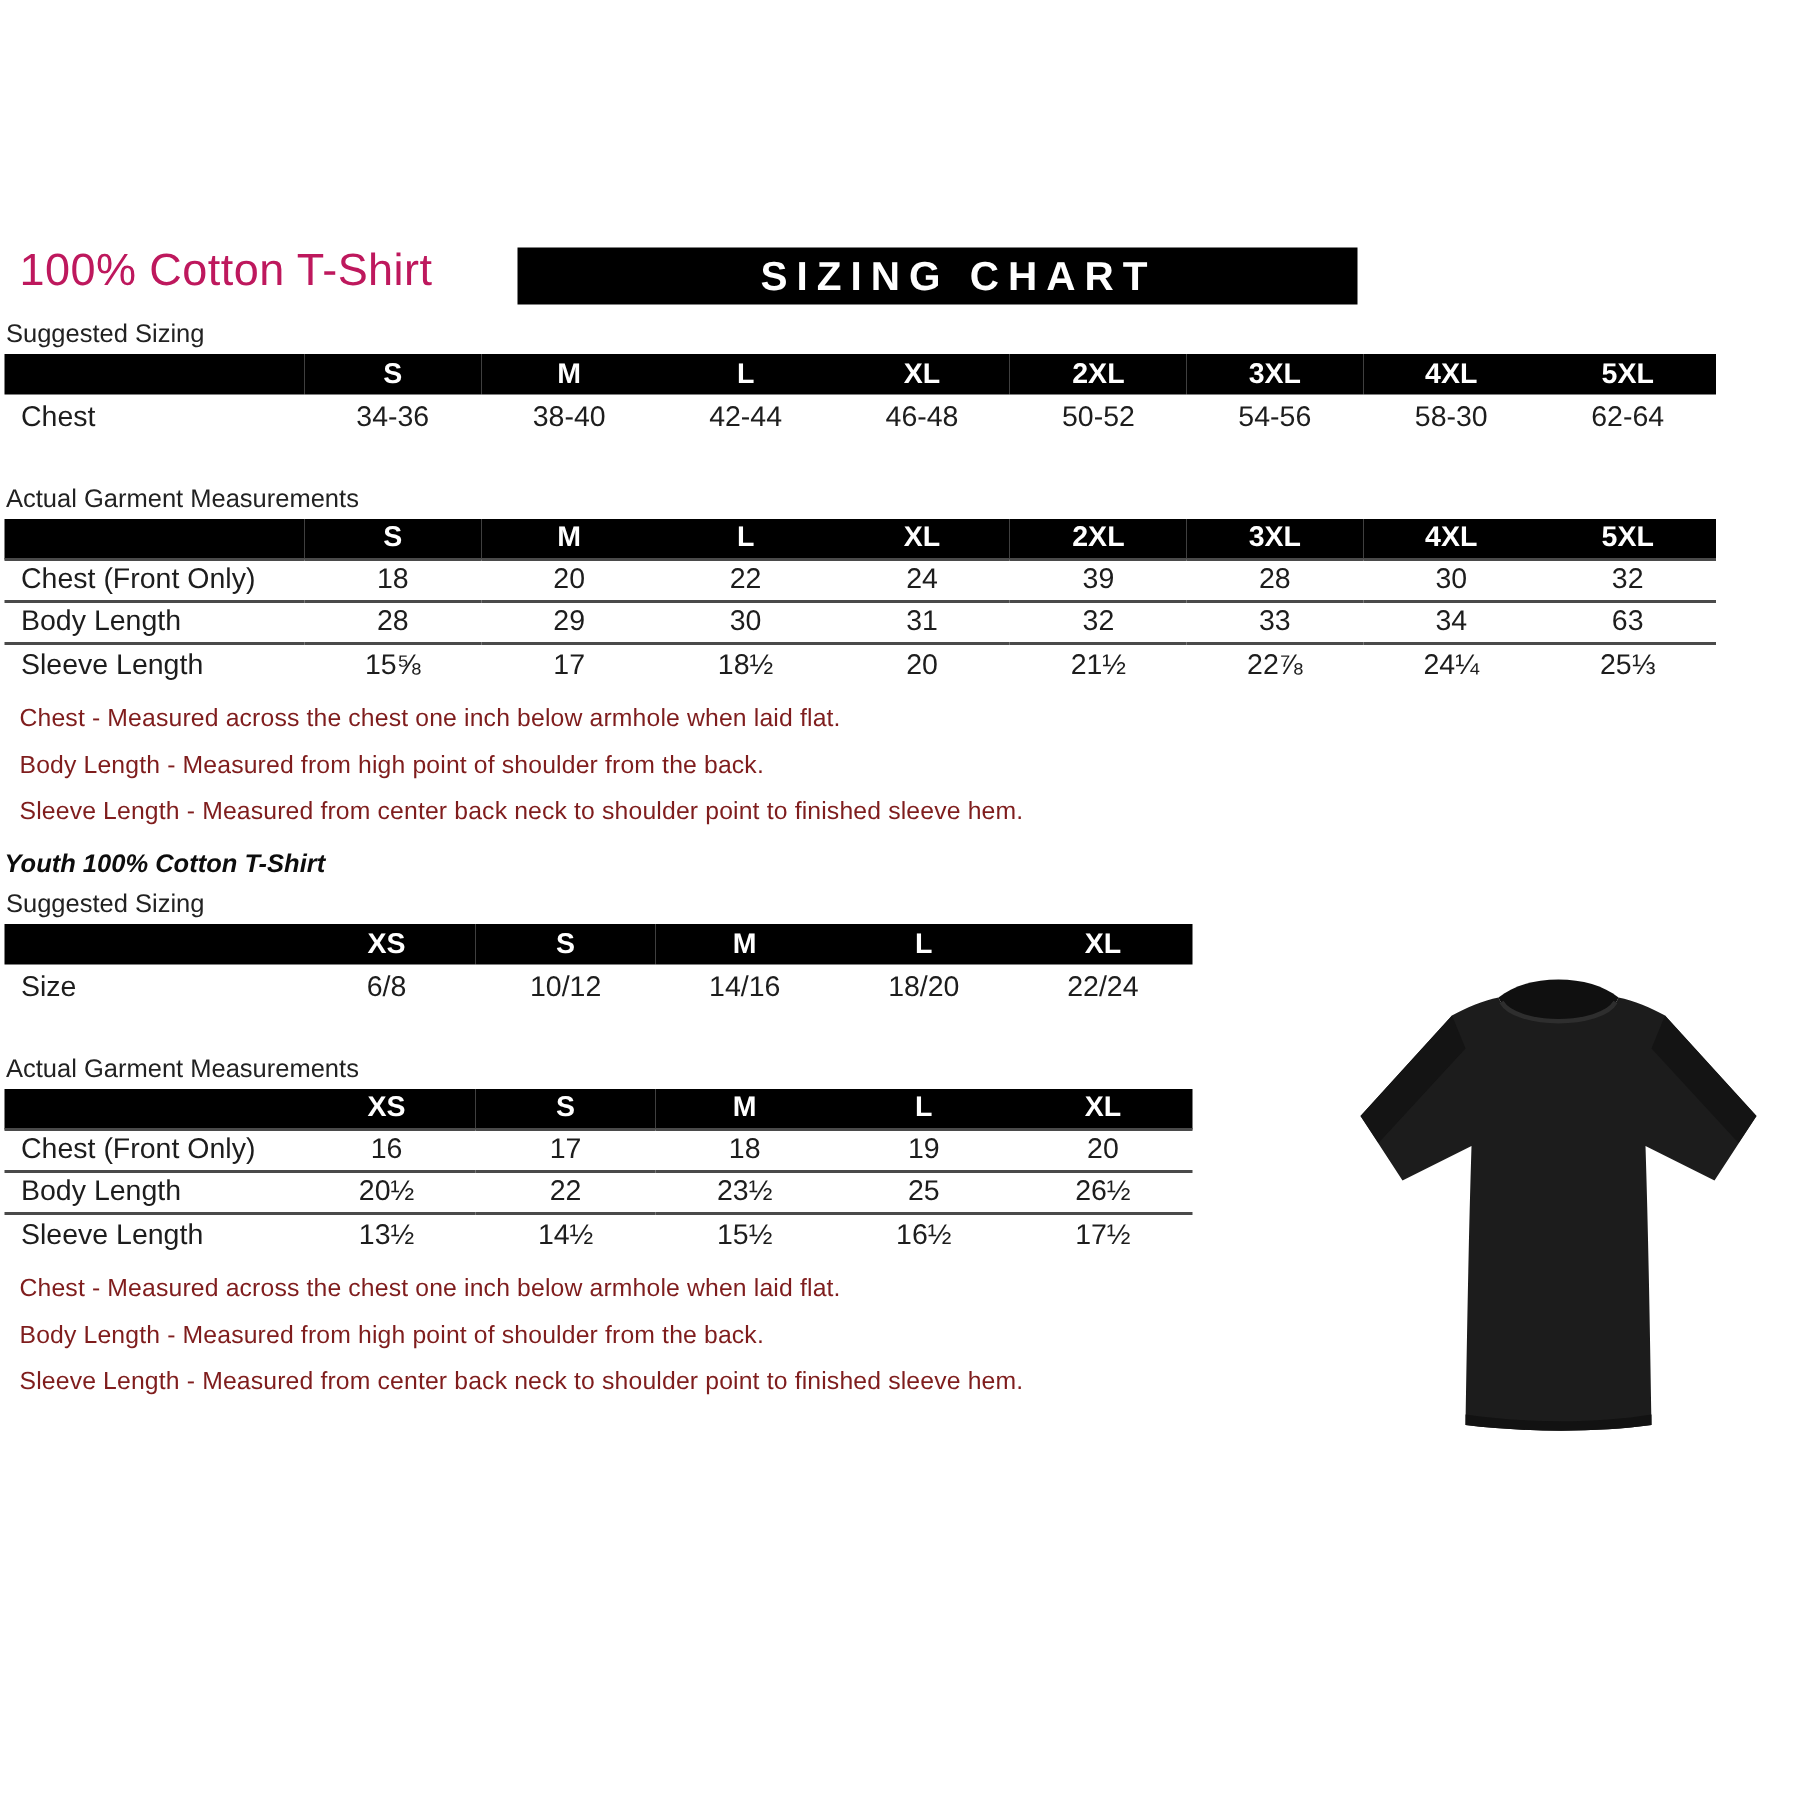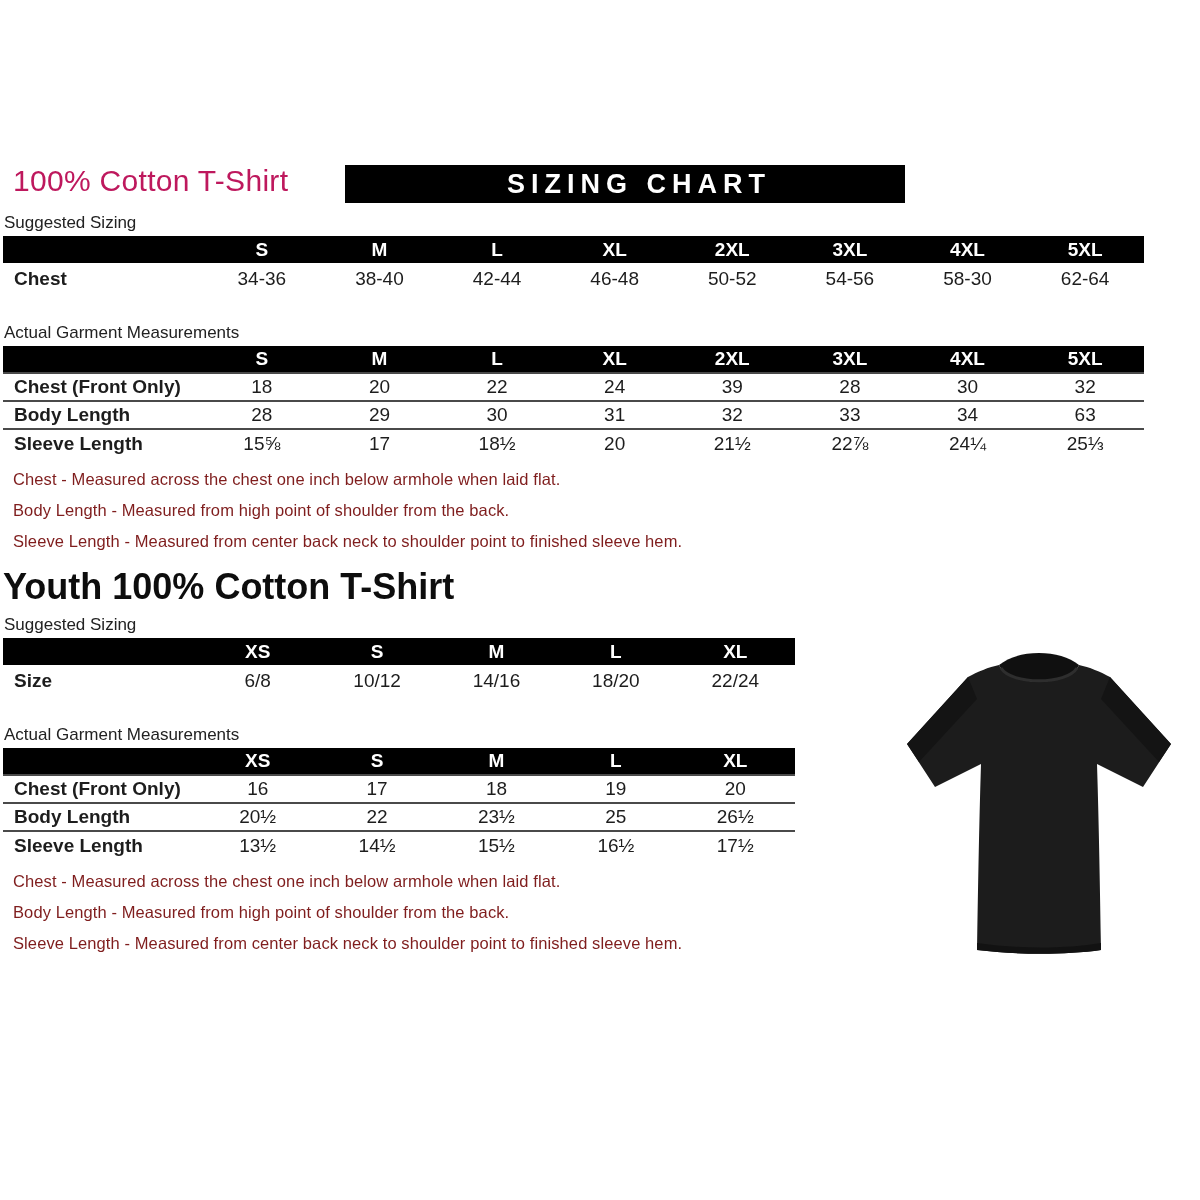--- a/index.html
+++ b/index.html
@@ -41,39 +41,40 @@
   thead th {
     background: #000; color: #fff;
     font-size: 19px; font-weight: bold;
     height: 27px; padding: 0; text-align: center;
   }
   tbody td {
     font-size: 19px; color: #1d1d1d;
     height: 31px; text-align: center; vertical-align: middle; padding: 0;
   }
   td.rowlabel { text-align: left; padding-left: 11px; }
-  td.rowlabel .lbl { font-weight: bold; }
-  td.rowlabel .sfx { font-weight: bold; }
+  td.rowlabel .lbl { font-weight: normal; }
+  td.rowlabel .sfx { font-weight: normal; }
 
   table.bordered tbody tr td { border-bottom: 2px solid #4a4a4a; }
   table.bordered tbody tr:first-child td { border-top: 2px solid #4a4a4a; }
   table.bordered tbody tr:last-child td { border-bottom: none; }
   table.bordered tbody td { height: 28px; }
 
   .mt24 { margin-top: 29px; }
 
   .notes { margin: 13px 0 0 13px; }
   .notes p {
     margin: 0 0 12px 0;
     font-size: 16.5px; color: #7f1d1d; letter-spacing: 0.1px;
   }
 
   .youth-title {
-    font-size: 36px; font-weight: bold; color: #0d0d0d;
+    font-size: 17px; font-weight: bold; color: #0d0d0d;
     margin: 15px 0 0 3px;
+    font-style: italic;
   }
 
   .youth-wrap { width: 792px; }
 
   
   .tshirt-photo {
     position: absolute; left: 893px; top: 483px;
     width: 296px; height: 326px;
   }
 </style>

